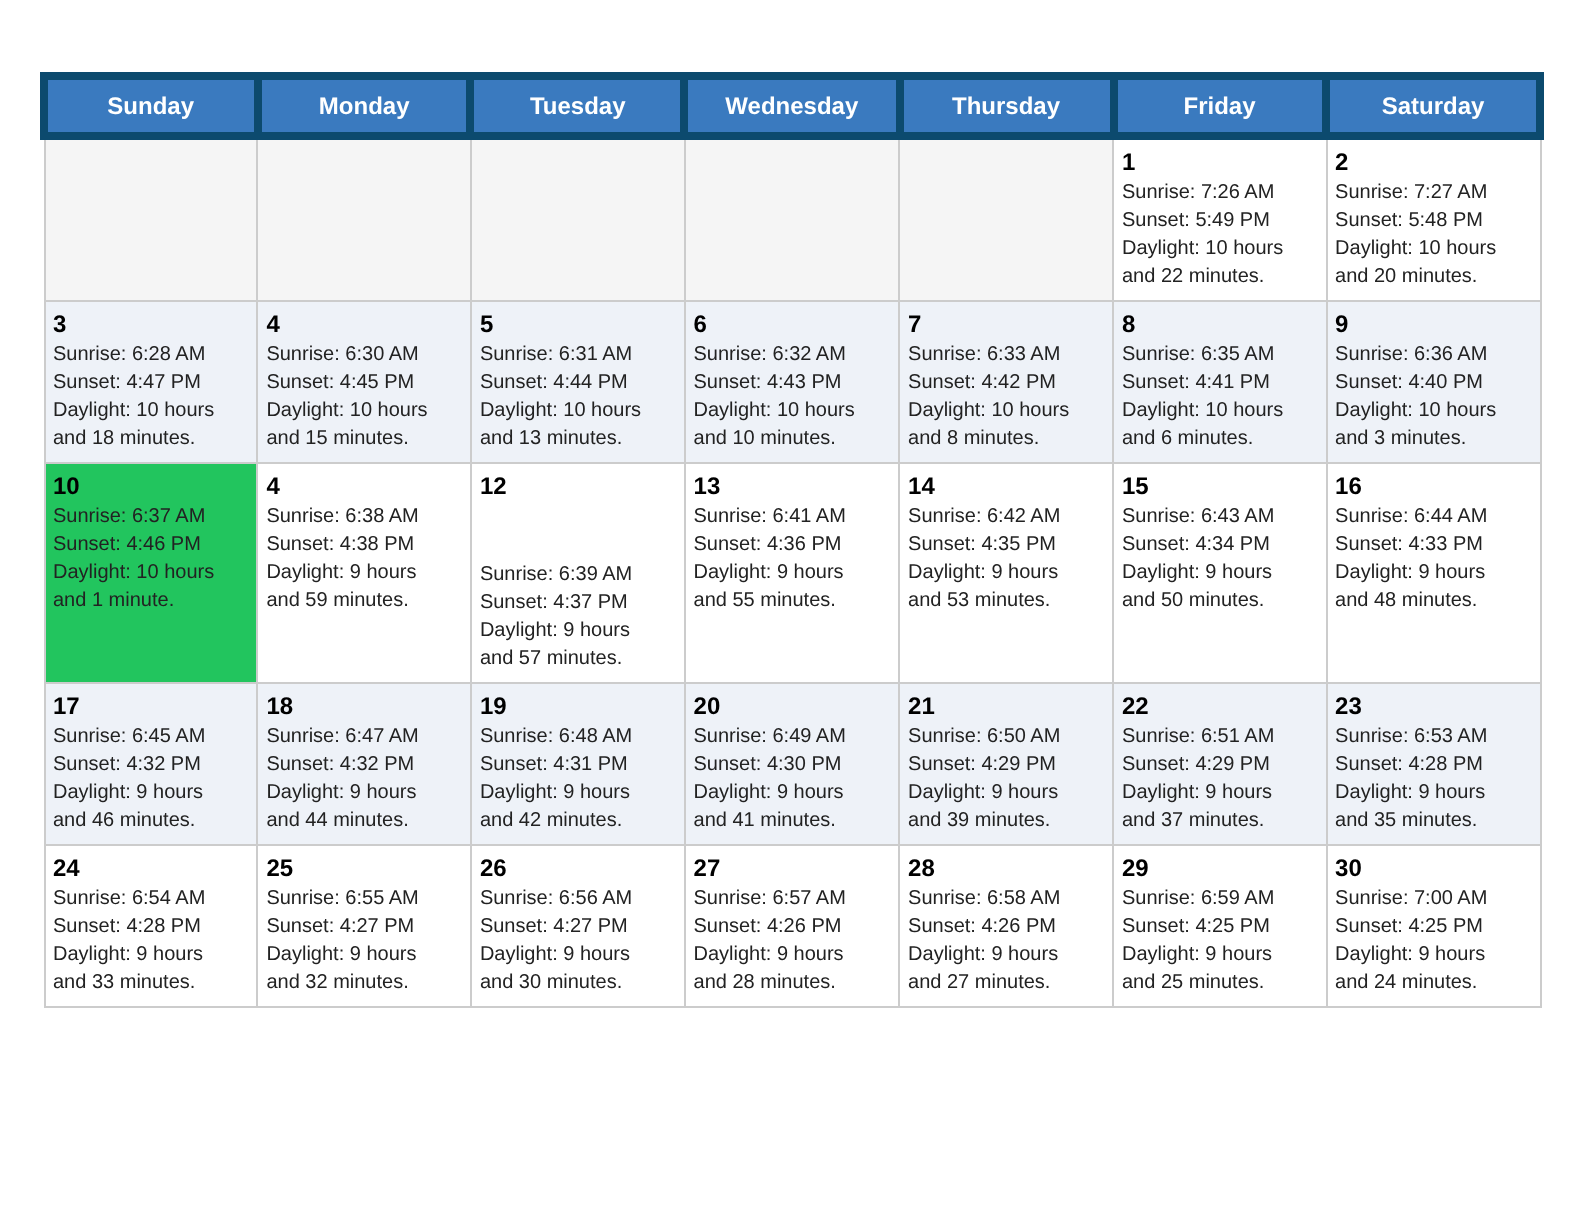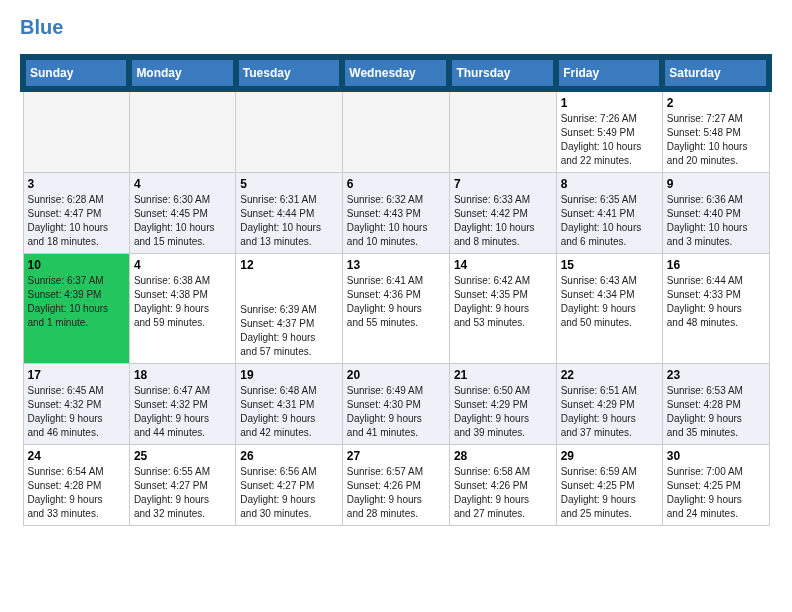--- a/index.html
+++ b/index.html
@@ -38,24 +38,24 @@
     }
     .calendar {
       width: 100%;
       border-collapse: collapse;
       font-size: 11px;
     }
     .calendar th {
       background-color: #3a7abf;
       color: #fff;
       padding: 6px 4px;
-      text-align: left;
+      text-align: center;
       font-size: 12px;
       font-weight: bold;
-      border: 6px solid #0c4a6e;
+      border: 4px solid #0c4a6e;
     }
     .calendar td {
       border: 1px solid #ccc;
       vertical-align: top;
       padding: 4px;
       width: 108px;
       min-height: 80px;
       background: #fff;
     }
     .calendar td.empty {
@@ -76,21 +76,20 @@
       font-size: 10px;
       color: #222;
       line-height: 1.4;
     }
   </style>
 </head>
 <body>
 
 <div class="header">
   <div class="logo">
-    <span style="color:#3a7abf;font-size:20px;font-weight:bold;margin-top:-4px;">Blue</span>
   </div>
   <div class="title-block">
     <div class="month-title"></div>
     <div class="location"></div>
   </div>
 </div>
 
 <table class="calendar">
   <thead>
     <tr id="days-header">
@@ -173,21 +172,21 @@
           <div class="day-info" style="white-space: pre-line;">Sunrise: 6:36 AM
 Sunset: 4:40 PM
 Daylight: 10 hours
 and 3 minutes.</div>
         </td>
       </tr>
       <tr>
         <td style="background: #22c55e;">
           <div class="day-num">10</div>
           <div class="day-info" style="white-space: pre-line;">Sunrise: 6:37 AM
-Sunset: 4:39 PM
+Sunset: 4:46 PM
 Daylight: 10 hours
 and 1 minute.</div>
         </td>
         <td style="background: rgb(255, 255, 255);">
           <div class="day-num">4</div>
           <div class="day-info" style="white-space: pre-line;">Sunrise: 6:38 AM
 Sunset: 4:38 PM
 Daylight: 9 hours
 and 59 minutes.</div>
         </td>

